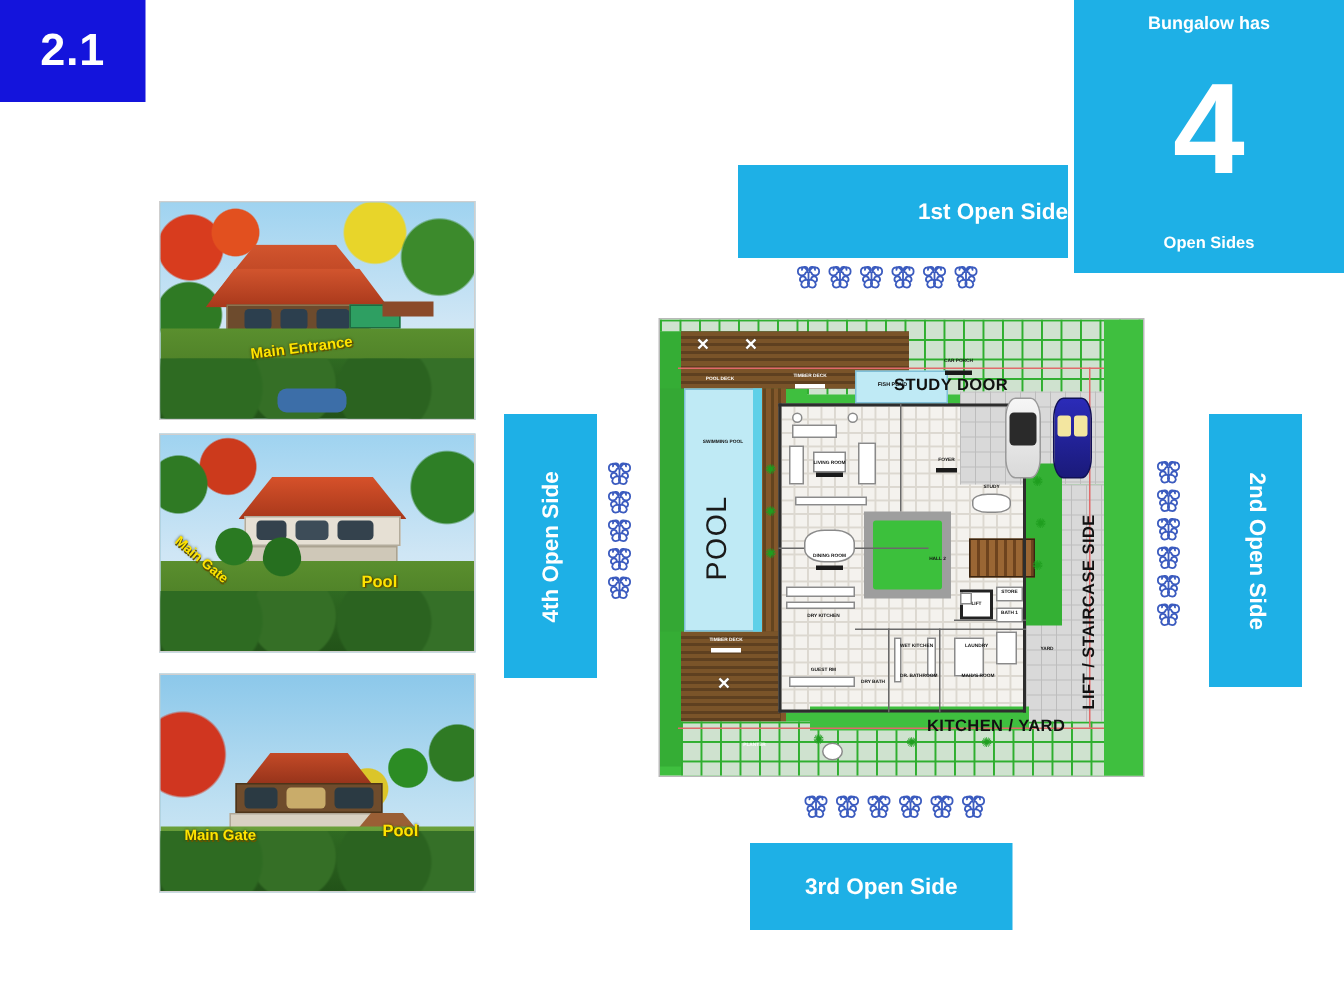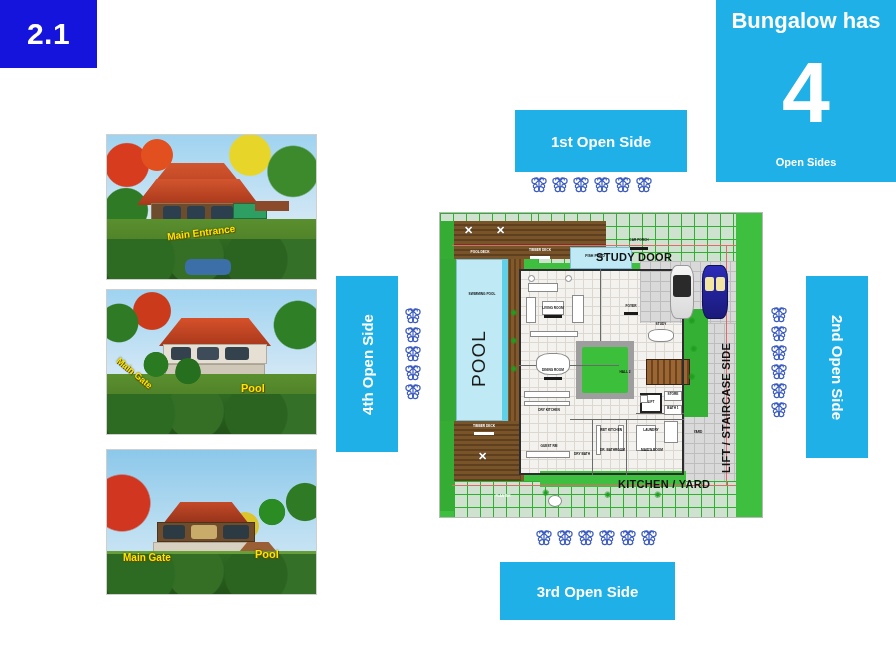--- a/index.html
+++ b/index.html
@@ -25,21 +25,21 @@
     font-size: 17px; font-weight: bold;
   }
 
   
   .kpi {
     position: absolute; left: 716px; top: 0; width: 180px; height: 182px;
     background: #1eb0e6; color: #fff; text-align: center;
     display: flex; flex-direction: column; align-items: center; justify-content: space-between;
     padding: 8px 0 14px 0;
   }
-  .kpi-top { font-size: 22px; font-weight: bold; }
+  .kpi-top { font-size: 12px; font-weight: bold; }
   .kpi-big { font-size: 86px; font-weight: bold; line-height: .92; margin-top:-4px;}
   .kpi-bottom { font-size: 11px; font-weight: bold; }
 
   
   .photo {
     position: absolute; left: 106px; width: 211px; height: 146px;
     overflow: hidden; border: 1px solid #cfcfcf; background:#87ceeb;
   }
   #photo1 { top: 134px; }
   #photo2 { top: 289px; }
@@ -63,21 +63,21 @@
     position:absolute; color:#ffe400; font-size:9px; font-weight:bold;
     text-shadow: 0 0 2px #3a3a00, 1px 1px 0 #6a5a00; white-space:nowrap;
   }
 
   
   .chip {
     position:absolute; background:#1eb0e6; color:#fff;
     font-size:15px; font-weight:bold;
     display:flex; align-items:center; justify-content:center; text-align:center;
   }
-  #chip1 { left:515px; top:110px; width:172px; height:62px; }
+  #chip1 { left:492px; top:110px; width:220px; height:62px;justify-content:flex-end; }
   #chip3 { left:500px; top:562px; width:175px; height:58px; }
   #chip4 { left:336px; top:276px; width:62px; height:176px; }
   #chip2 { left:806px; top:276px; width:62px; height:182px; }
   #chip4 .vtxt { transform: rotate(-90deg); white-space:nowrap; }
   #chip2 .vtxt { transform: rotate(90deg); white-space:nowrap; }
 
   
   .orn { position:absolute; color:#3b5bbf; display:flex; }
   .orn .g { line-height:1; }
   .orn-h { gap:3px; }

